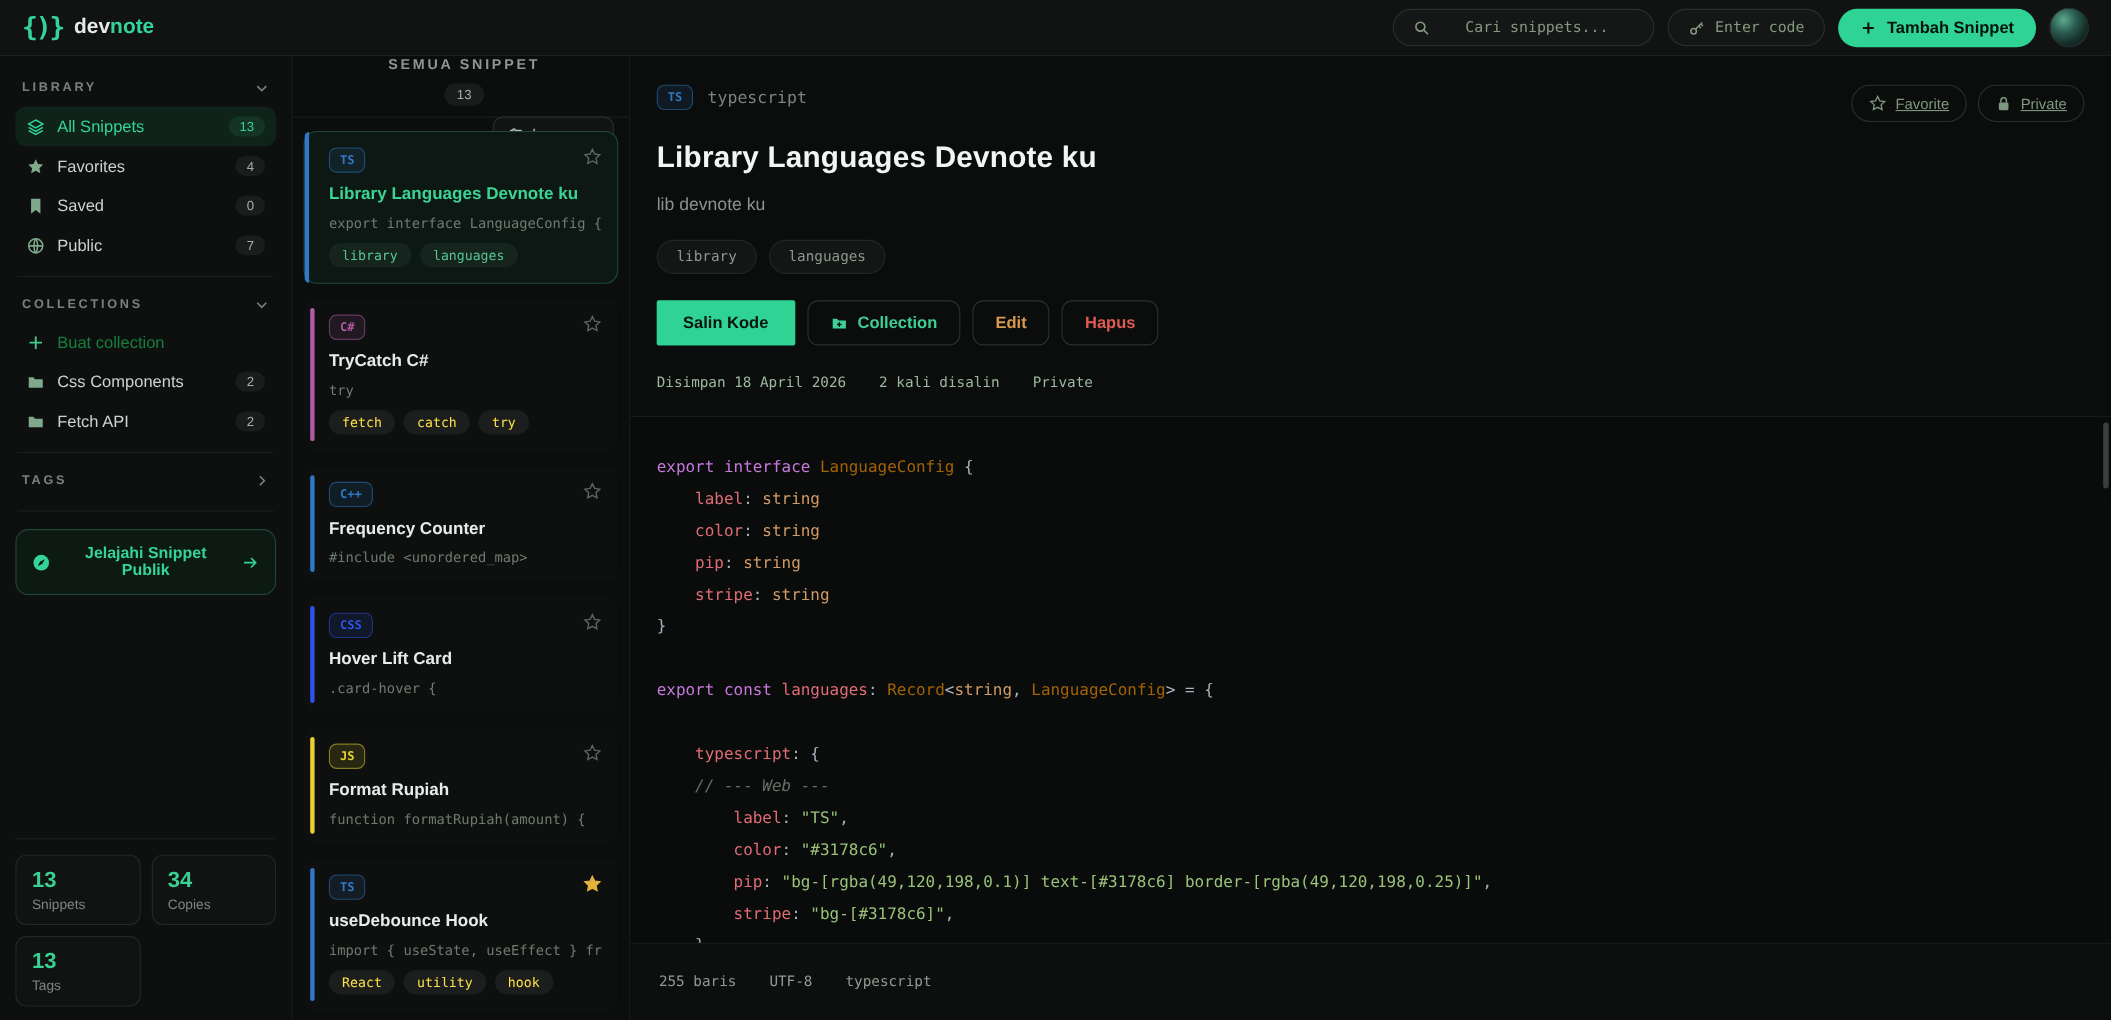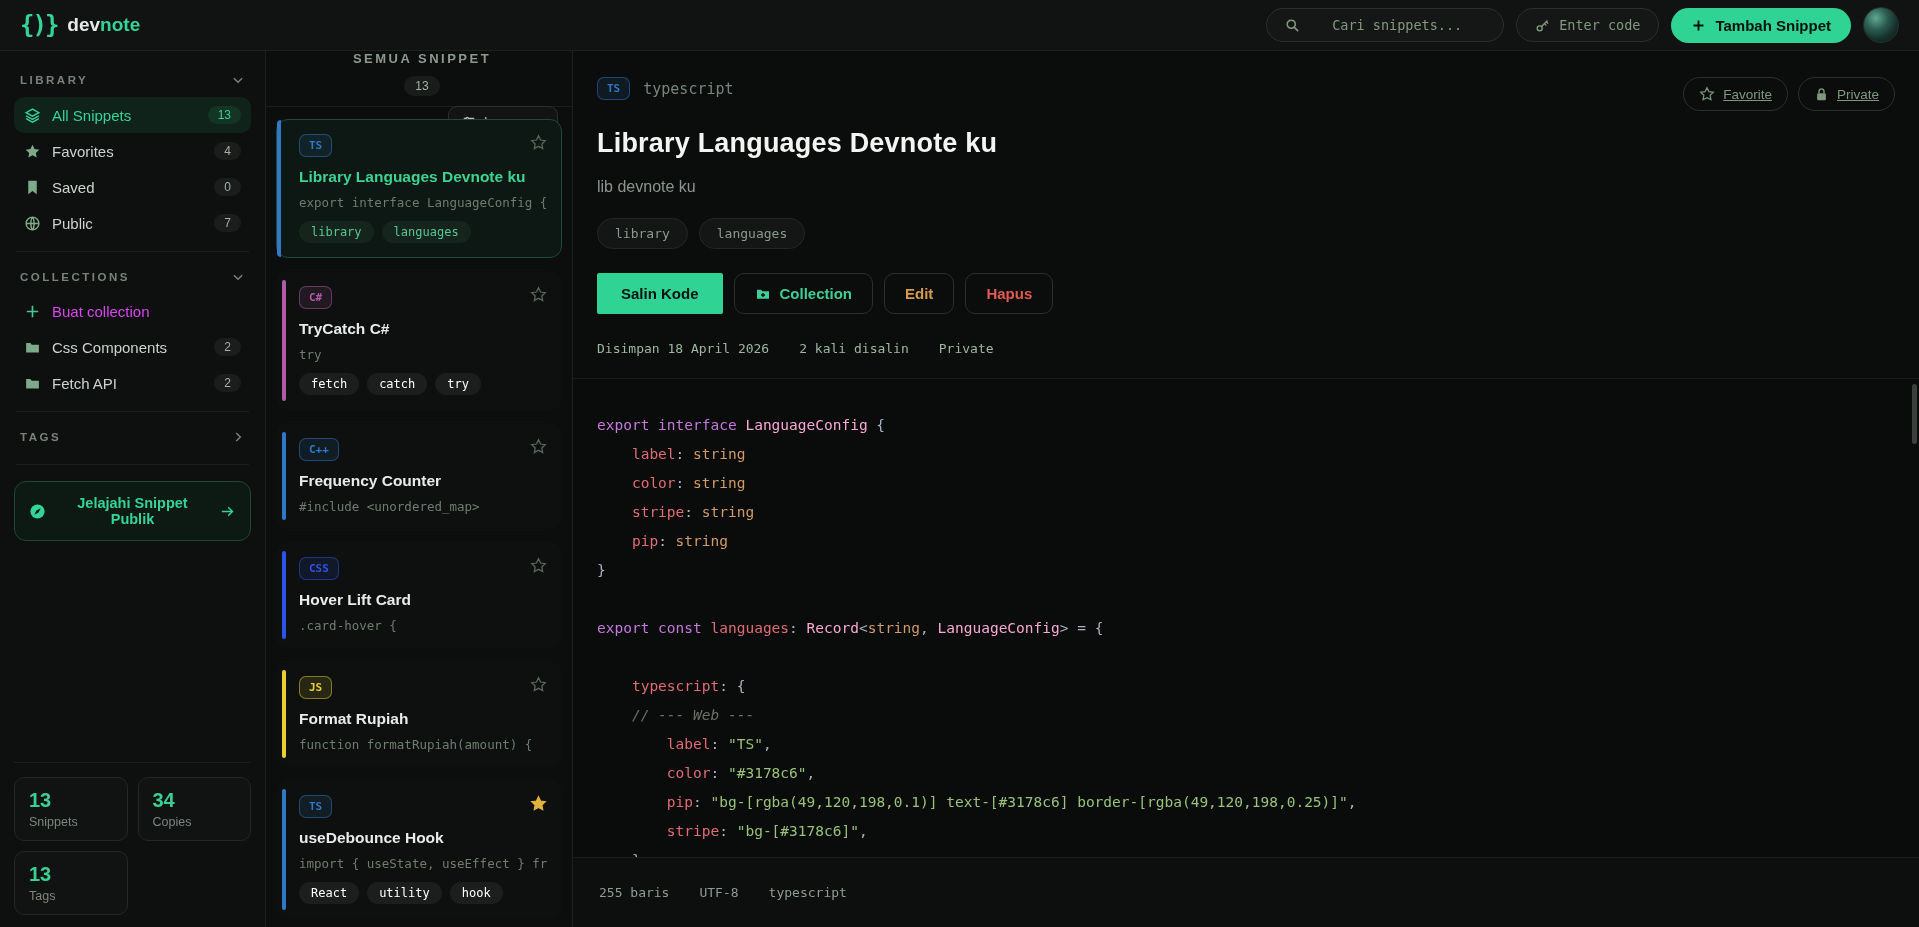--- a/index.html
+++ b/index.html
@@ -40,21 +40,21 @@
                        padding:8px 6px 10px 6px; }
   .side-item { display:flex; align-items:center; gap:11px; padding:9px 10px; border-radius:10px;
                color:#ccd3cd; font-size:15px; cursor:pointer; }
   .side-item .ic { color:#7fa98b; display:flex; }
   .side-item.active { background:#10231b; color:#34d399; }
   .side-item.active .ic { color:#34d399; }
   .count-badge { margin-left:auto; background:#1a1d1b; color:#a3b1a5; font-size:12px;
                  border-radius:999px; padding:2px 10px; }
   .side-item.active .count-badge { background:#143426; color:#3ad093; }
   .side-div { border-top:1px solid #1b1e1c; margin:10px 2px; }
-  .create-item { color:#d946ef; }
+  .create-item { color:#15803d; }
   .explore-btn { display:flex; align-items:center; gap:11px; width:100%; margin-top:6px;
                  border:1px solid #1f4636; background:#0d1a14; border-radius:12px; padding:13px 14px;
                  color:#34d399; font-size:14.5px; font-weight:600; cursor:pointer;
                  font-family:"Liberation Sans", sans-serif; }
   .explore-btn .arrow { margin-left:auto; }
   .side-bottom { margin-top:auto; border-top:1px solid #1b1e1c; padding-top:14px;
                  display:grid; grid-template-columns:1fr 1fr; gap:10px; }
   .stat-card { border:1px solid #24272544; border:1px solid #242725; background:#111312;
                border-radius:10px; padding:11px 14px; }
   .stat-val { color:#3ad093; font-size:20px; font-weight:800; }
@@ -78,21 +78,21 @@
   .card.selected .stripe { left:0; top:0; bottom:0; border-radius:12px 0 0 12px; }
   .lang-badge { display:inline-block; font-family:"DejaVu Sans Mono", monospace; font-size:11px;
                 font-weight:bold; padding:4px 9px; border-radius:7px; border:1px solid; }
   .card-star { position:absolute; top:14px; right:14px; color:#5a675c; }
   .card-title { font-size:15.5px; font-weight:700; color:#e8ece9; margin-top:11px; }
   .card.selected .card-title { color:#3bd493; }
   .card-preview { font-family:"DejaVu Sans Mono", monospace; font-size:12.5px; color:#6e7c70;
                   margin-top:9px; white-space:nowrap; overflow:hidden; }
   .card-tags { display:flex; gap:8px; margin-top:11px; flex-wrap:wrap; }
   .card-tag { font-family:"DejaVu Sans Mono", monospace; font-size:12px; background:#1b1e1c;
-              color:#ffffff; padding:4px 12px; border-radius:999px; }
+              color:#fde047; padding:4px 12px; border-radius:999px; }
   .card.selected .card-tag { background:#15241c; color:#57c695; }
 
   
   .main { flex:1; display:flex; flex-direction:column; background:#0b0d0c; position:relative; }
   .detail-head { padding:26px 24px 0 24px; border-bottom:1px solid #1b1e1c; height:328px; }
   .dh-row1 { display:flex; align-items:flex-start; }
   .lang-line { display:flex; align-items:center; gap:13px; }
   .lang-name { color:#79857c; font-size:15px; }
   .dh-actions { margin-left:auto; display:flex; gap:10px; }
   .ghost-btn { display:flex; align-items:center; gap:8px; border:1px solid #2b302c; background:transparent;
@@ -113,21 +113,21 @@
   .btn-collection { color:#3fcf96; }
   .btn-edit { color:#d79b4a; }
   .btn-delete { color:#e05b52; }
   .meta-row { display:flex; gap:30px; margin-top:27px; font-family:"DejaVu Sans Mono", monospace;
               font-size:13px; color:#9cb8a0; }
 
   
   .code-area { flex:1; overflow:hidden; background:#0a0c0b; padding:32px 24px 0 24px; position:relative; }
   .code-line { font-family:"DejaVu Sans Mono", monospace; font-size:14.5px; line-height:29px;
                white-space:pre; }
-  .tk-kw { color:#c678dd; } .tk-ty { color:#f9a8d4; } .tk-prop { color:#e06c75; }
+  .tk-kw { color:#c678dd; } .tk-ty { color:#a16207; } .tk-prop { color:#e06c75; }
   .tk-gold { color:#d19a66; } .tk-str { color:#98c379; } .tk-pl { color:#abb2bf; }
   .tk-cm { color:#697065; font-style:italic; }
   .code-scrollbar { position:absolute; right:2px; top:5px; width:5px; height:60px;
                     background:#3a3f3c; border-radius:3px; }
 
   
   .code-footer { height:70px; border-top:1px solid #1b1e1c; background:#0d0f0e; display:flex;
                  align-items:center; padding:0 26px; }
   .foot-meta { display:flex; gap:30px; font-family:"DejaVu Sans Mono", monospace; font-size:13px;
                color:#8e9c91; }
@@ -413,22 +413,22 @@
         <span>2 kali disalin</span>
         <span>Private</span>
       </div>
     </div>
 
     <div class="code-area" id="code-area">
       <div class="code-scrollbar"></div>
     <div class="code-line"><span class="tk-kw">export </span><span class="tk-kw">interface </span><span class="tk-ty">LanguageConfig</span><span class="tk-pl"> {</span></div>
         <div class="code-line"><span class="tk-pl">    </span><span class="tk-prop">label</span><span class="tk-pl">:</span><span class="tk-gold"> string</span></div>
         <div class="code-line"><span class="tk-pl">    </span><span class="tk-prop">color</span><span class="tk-pl">:</span><span class="tk-gold"> string</span></div>
+        <div class="code-line"><span class="tk-pl">    </span><span class="tk-prop">pip</span><span class="tk-pl">:</span><span class="tk-gold"> string</span></div>
         <div class="code-line"><span class="tk-pl">    </span><span class="tk-prop">stripe</span><span class="tk-pl">:</span><span class="tk-gold"> string</span></div>
-        <div class="code-line"><span class="tk-pl">    </span><span class="tk-prop">pip</span><span class="tk-pl">:</span><span class="tk-gold"> string</span></div>
         <div class="code-line"><span class="tk-pl">}</span></div>
         <div class="code-line">&nbsp;</div>
         <div class="code-line"><span class="tk-kw">export </span><span class="tk-kw">const </span><span class="tk-prop">languages</span><span class="tk-pl">:</span><span class="tk-pl"> </span><span class="tk-ty">Record</span><span class="tk-pl">&lt;</span><span class="tk-gold">string</span><span class="tk-pl">, </span><span class="tk-ty">LanguageConfig</span><span class="tk-pl">&gt;</span><span class="tk-pl"> = {</span></div>
         <div class="code-line">&nbsp;</div>
         <div class="code-line"><span class="tk-pl">    </span><span class="tk-prop">typescript</span><span class="tk-pl">: {</span></div>
         <div class="code-line"><span class="tk-pl">    </span><span class="tk-cm">// --- Web ---</span></div>
         <div class="code-line"><span class="tk-pl">        </span><span class="tk-prop">label</span><span class="tk-pl">:</span><span class="tk-pl"> </span><span class="tk-str">"TS"</span><span class="tk-pl">,</span></div>
         <div class="code-line"><span class="tk-pl">        </span><span class="tk-prop">color</span><span class="tk-pl">:</span><span class="tk-pl"> </span><span class="tk-str">"#3178c6"</span><span class="tk-pl">,</span></div>
         <div class="code-line"><span class="tk-pl">        </span><span class="tk-prop">pip</span><span class="tk-pl">:</span><span class="tk-pl"> </span><span class="tk-str">"bg-[rgba(49,120,198,0.1)] text-[#3178c6] border-[rgba(49,120,198,0.25)]"</span><span class="tk-pl">,</span></div>
         <div class="code-line"><span class="tk-pl">        </span><span class="tk-prop">stripe</span><span class="tk-pl">:</span><span class="tk-pl"> </span><span class="tk-str">"bg-[#3178c6]"</span><span class="tk-pl">,</span></div>

